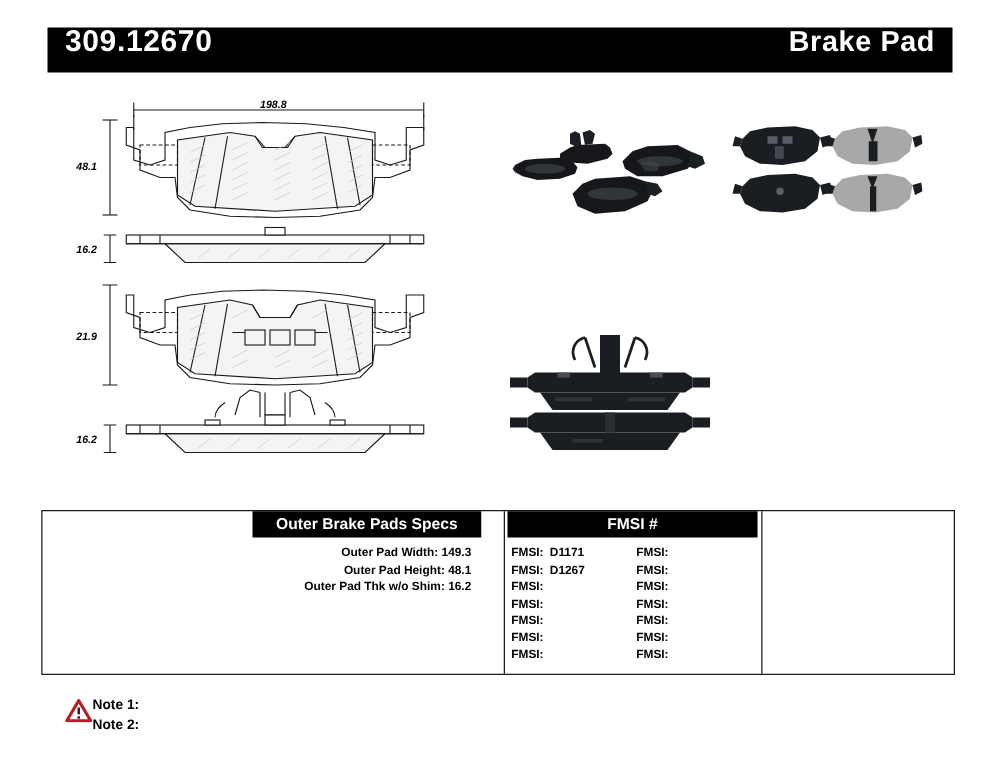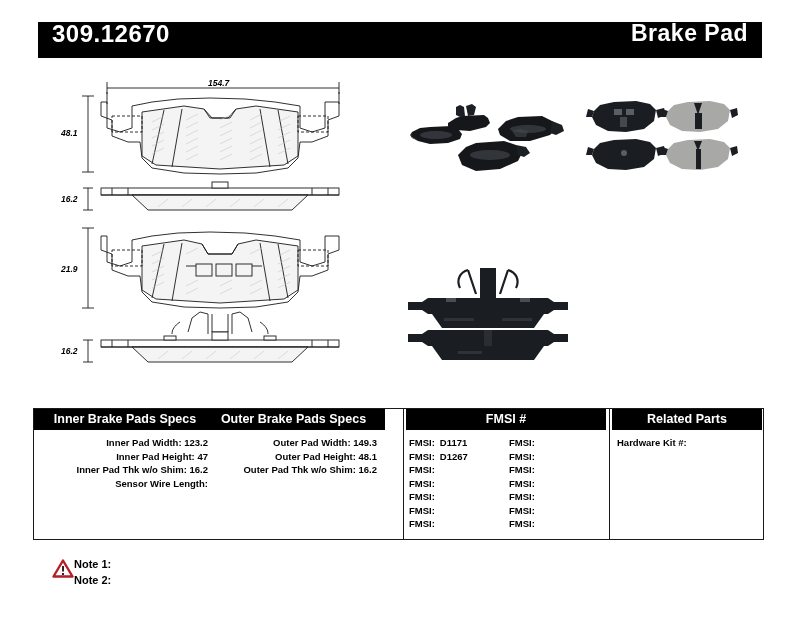--- a/index.html
+++ b/index.html
@@ -217,21 +217,21 @@
       <line x1="190" y1="72" x2="202" y2="66"></line>
       <line x1="190" y1="80" x2="202" y2="74"></line>
       <line x1="190" y1="88" x2="202" y2="82"></line>
       <line x1="218" y1="50" x2="230" y2="44"></line>
       <line x1="218" y1="58" x2="230" y2="52"></line>
       <line x1="218" y1="66" x2="230" y2="60"></line>
       <line x1="218" y1="74" x2="230" y2="68"></line>
       <line x1="218" y1="82" x2="230" y2="76"></line>
     </g>
   </svg>
-  <span class="dim-label" style="left:148px; top:6px;">154.7</span>
+  <span class="dim-label" style="left:148px; top:6px;">198.8</span>
   <span class="dim-label" style="left:1px; top:56px;">48.1</span>
 
   <svg class="drawing-svg" style="left:0px; top:108px;" width="320" height="42" viewBox="0 0 320 42">
     <g fill="none" stroke="#1a1a1a" stroke-width="0.9">
 
       <line x1="28" y1="8" x2="28" y2="30"></line>
       <line x1="23" y1="8" x2="33" y2="8"></line>
       <line x1="23" y1="30" x2="33" y2="30"></line>
 
       <rect x="41" y="8" width="238" height="7" fill="#ffffff"></rect>
@@ -449,29 +449,20 @@
   </g>
   <g fill="#3d4146" opacity="0.6">
     <rect x="46" y="60" width="30" height="3"></rect>
     <rect x="104" y="60" width="30" height="3"></rect>
     <rect x="60" y="93" width="24" height="3"></rect>
   </g>
 </svg>
 
 <div id="spec-table">
 
-  <div class="col" id="col-inner">
-    <div class="col-head">Inner Brake Pads Specs</div>
-    <div class="col-body">
-      <div class="spec-line right-align">Inner Pad Width: 123.2</div>
-      <div class="spec-line right-align">Inner Pad Height: 47</div>
-      <div class="spec-line right-align">Inner Pad Thk w/o Shim: 16.2</div>
-      <div class="spec-line right-align">Sensor Wire Length:</div>
-    </div>
-  </div>
 
   <div class="col" id="col-outer">
     <div class="col-head">Outer Brake Pads Specs</div>
     <div class="col-body">
       <div class="spec-line right-align">Outer Pad Width: 149.3</div>
       <div class="spec-line right-align">Outer Pad Height: 48.1</div>
       <div class="spec-line right-align">Outer Pad Thk w/o Shim: 16.2</div>
     </div>
   </div>
 
@@ -496,26 +487,20 @@
         <div class="fmsi-row"><span>FMSI:</span><span class="fmsi-val"></span></div>
         <div class="fmsi-row"><span>FMSI:</span><span class="fmsi-val"></span></div>
         <div class="fmsi-row"><span>FMSI:</span><span class="fmsi-val"></span></div>
         <div class="fmsi-row"><span>FMSI:</span><span class="fmsi-val"></span></div>
       </div>
     </div>
   </div>
 
   <div class="vdiv" style="left:575px;"></div>
 
-  <div class="col" id="col-rp">
-    <div class="col-head">Related Parts</div>
-    <div class="col-body">
-      <div class="rp-line">Hardware Kit #:</div>
-    </div>
-  </div>
 </div>
 
 <div id="notes">
   <svg id="warning-icon" width="22" height="19" viewBox="0 0 22 19">
     <path d="M11,1.5 L20.5,17.5 L1.5,17.5 Z" fill="#ffffff" stroke="#b51f24" stroke-width="2.4" stroke-linejoin="round"></path>
     <rect x="10" y="7" width="2" height="5.5" fill="#3a2020"></rect>
     <rect x="10" y="14" width="2" height="2" fill="#3a2020"></rect>
   </svg>
   <div id="note-list">
     <div class="note-line">Note 1:</div>

